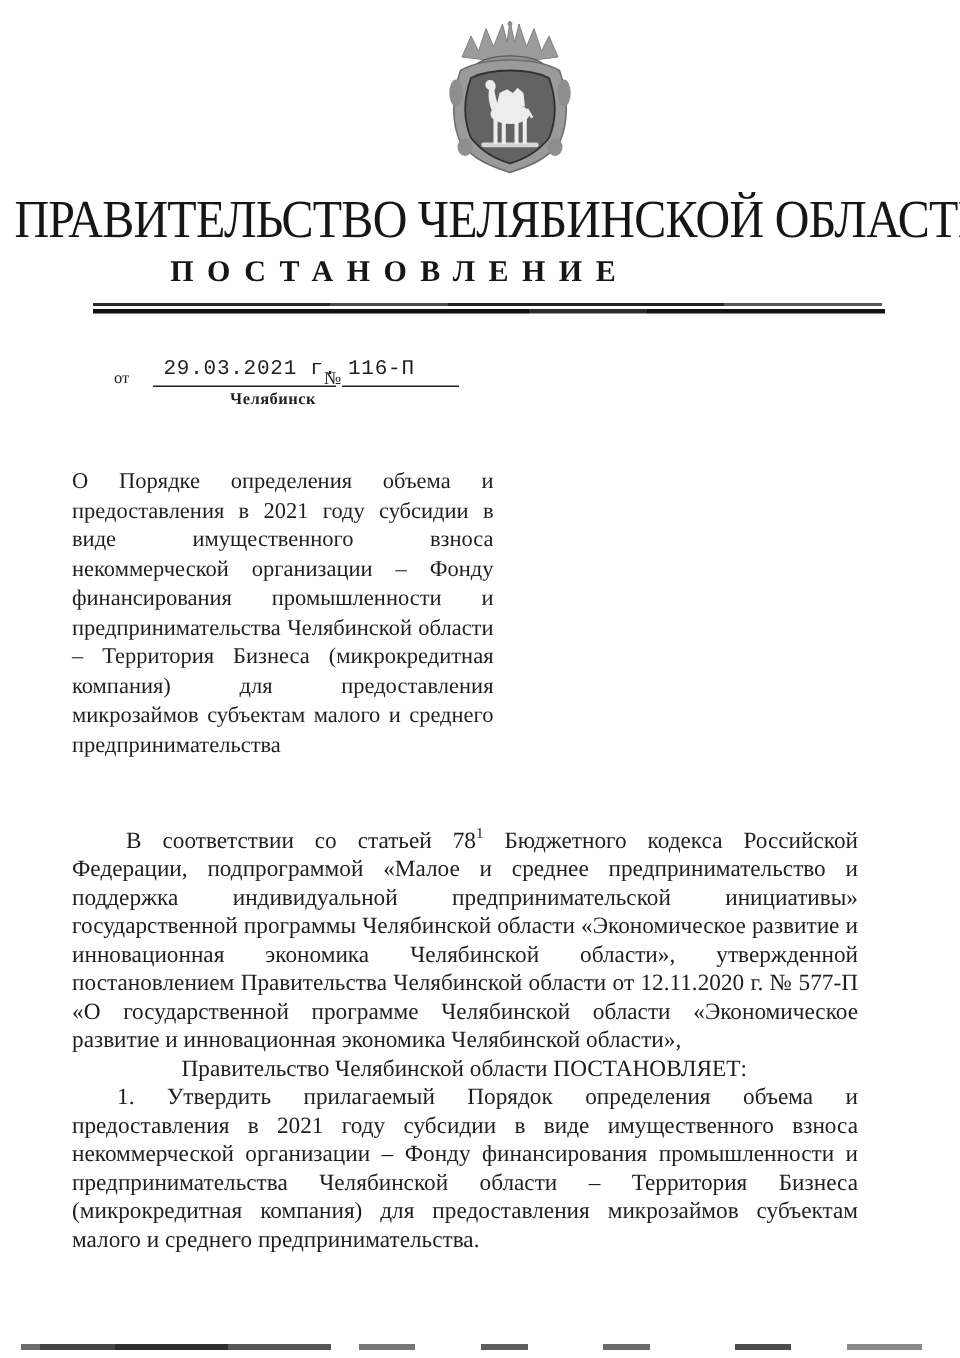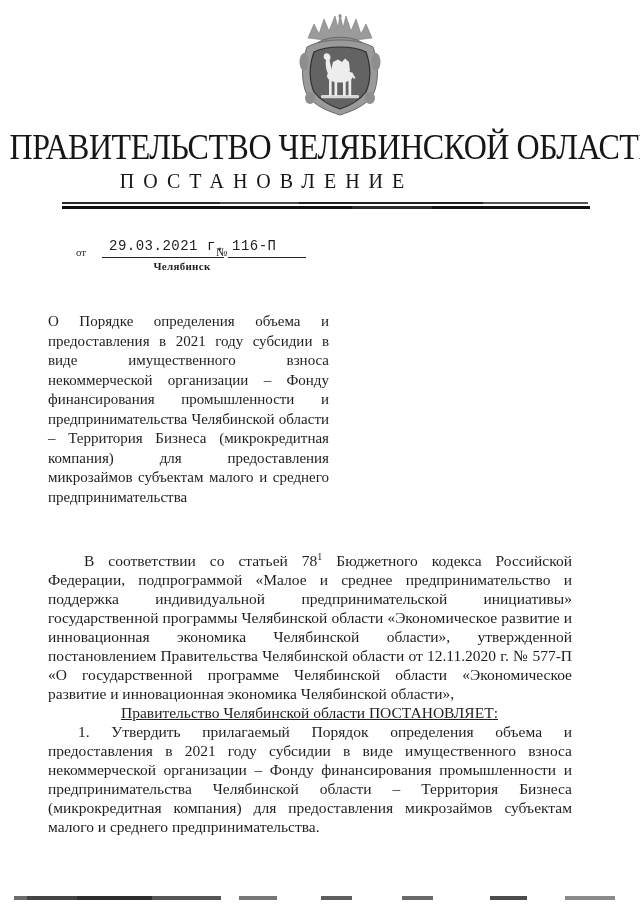--- a/index.html
+++ b/index.html
@@ -41,21 +41,21 @@
     white-space: nowrap;
     color: #161616;
   }
   .doc-type-title {
     position: absolute;
     left: 0;
     top: 170px;
     width: 524px;
     text-align: center;
     font-size: 20px;
-    font-weight: 400;
+    font-weight: 700;
     letter-spacing: 9px;
     padding-left: 9px;
     box-sizing: border-box;
     color: #161616;
   }
 
   
   .rule-thin {
     position: absolute;
     left: 62px;
@@ -159,21 +159,20 @@
   .body-block p {
     margin: 0;
     text-align: justify;
   }
   .para-indent {
     text-indent: 36px;
   }
   .resolution-line {
     text-indent: 73px;
     text-align: left;
-    text-decoration: underline;
   }
   .para-indent-sm {
     text-indent: 30px;
   }
   sup.statute-sup {
     font-size: 10px;
     line-height: 0;
   }
 
   

